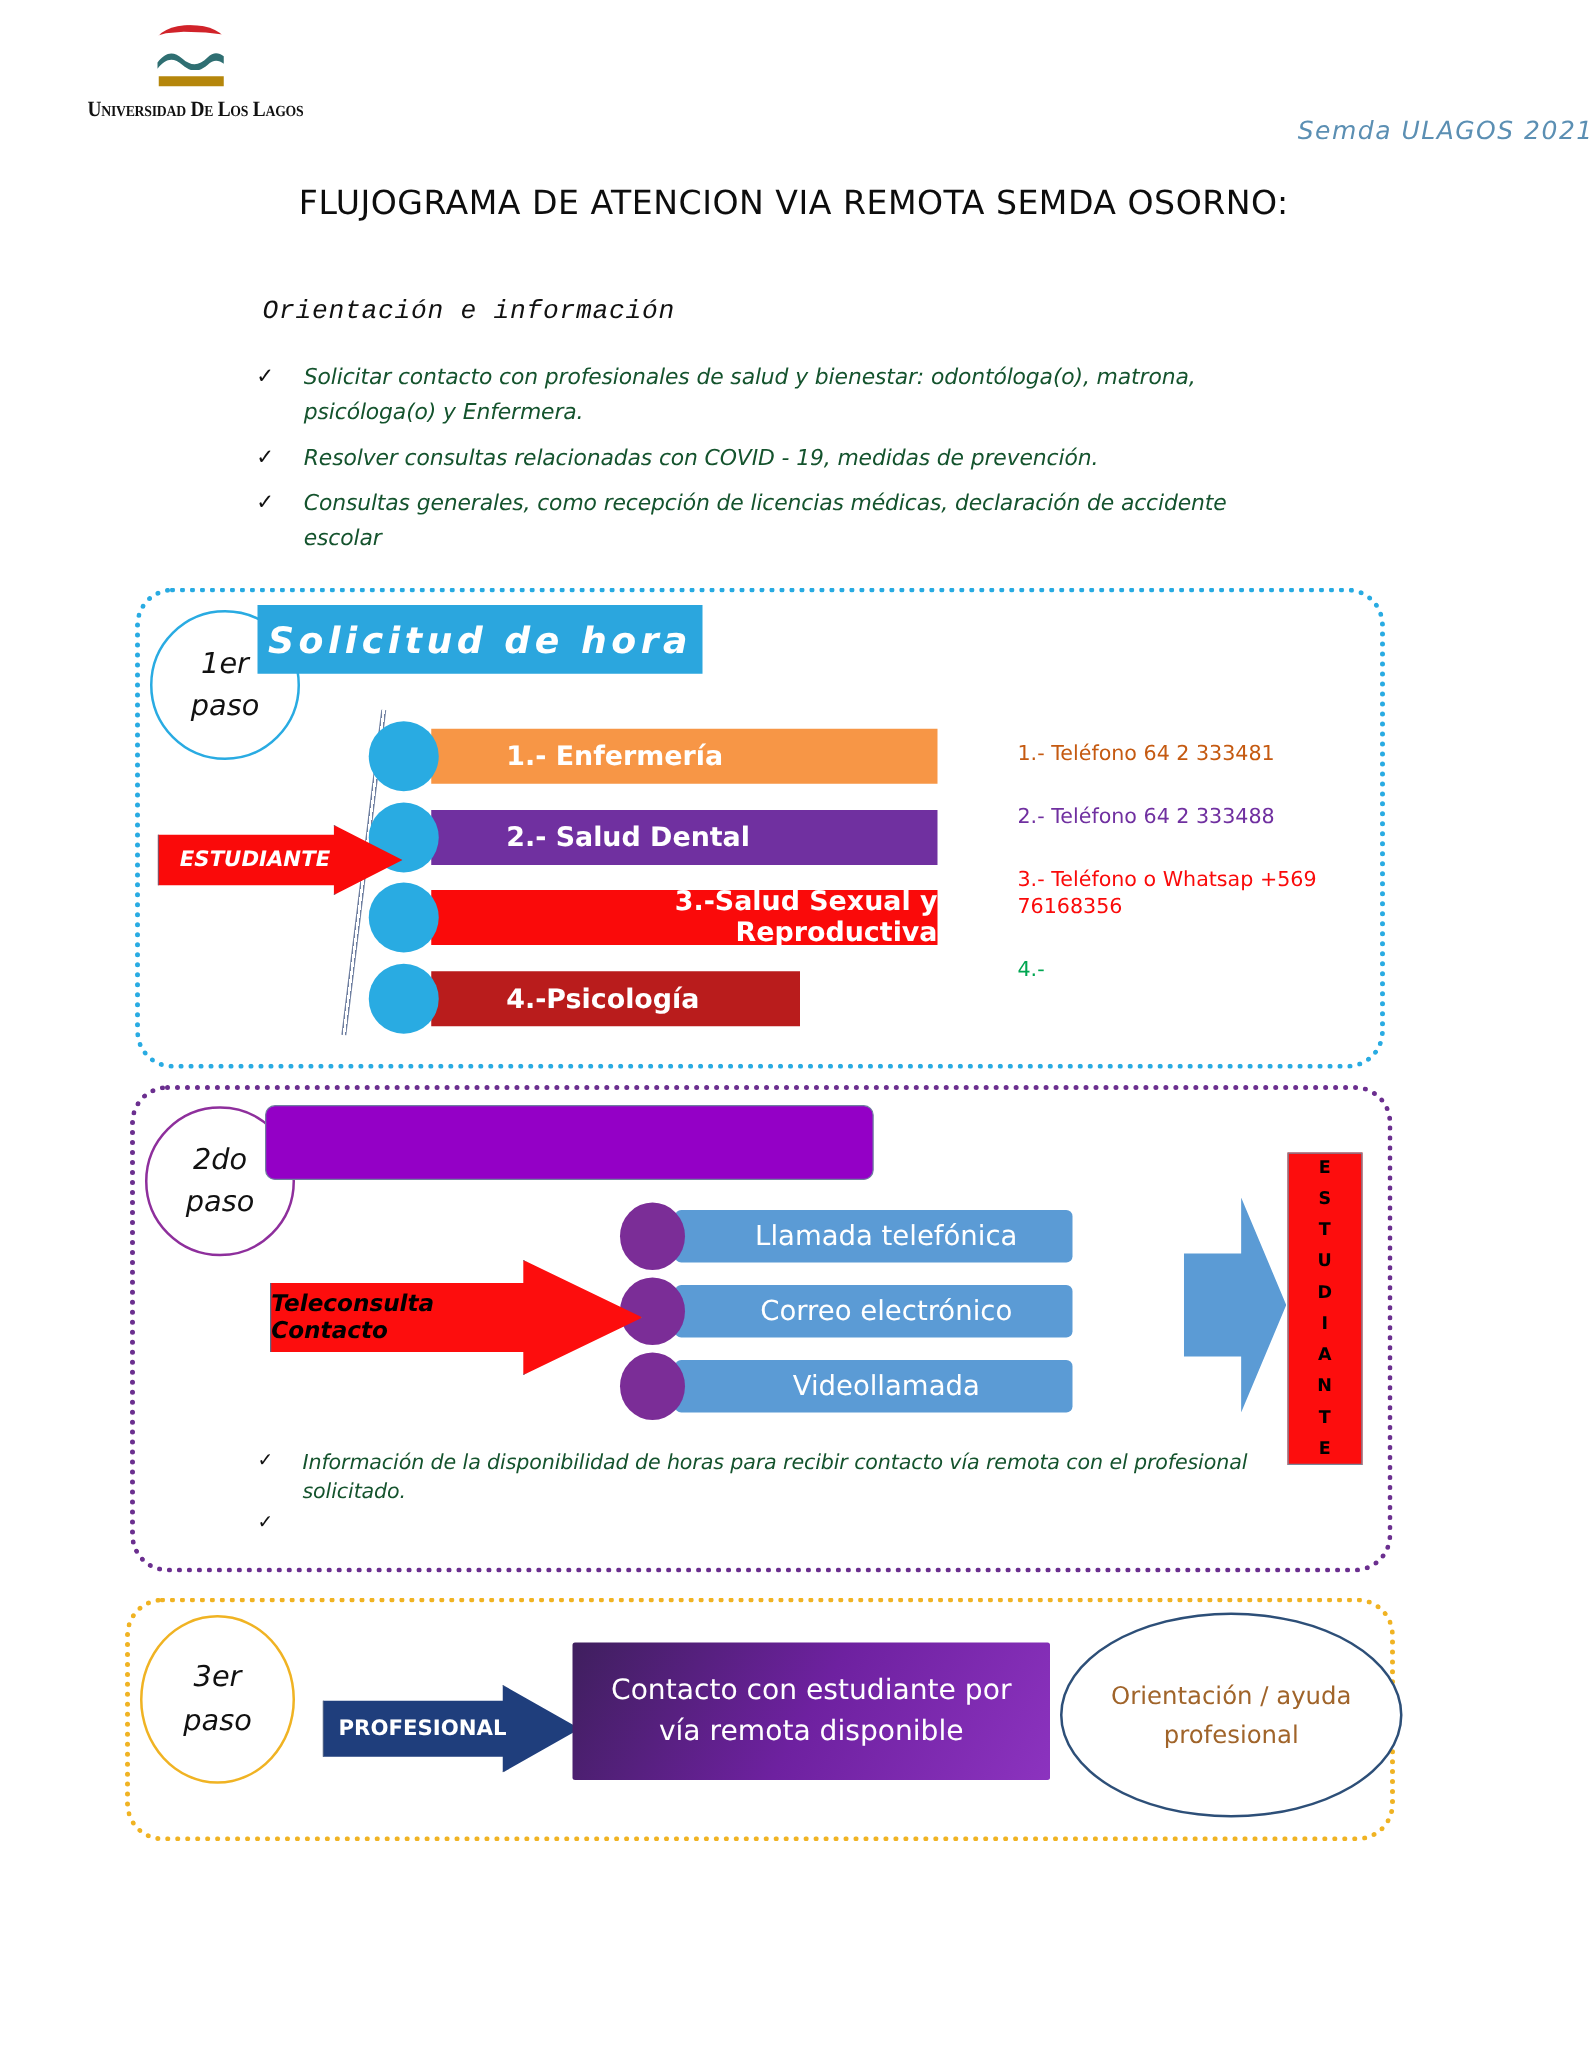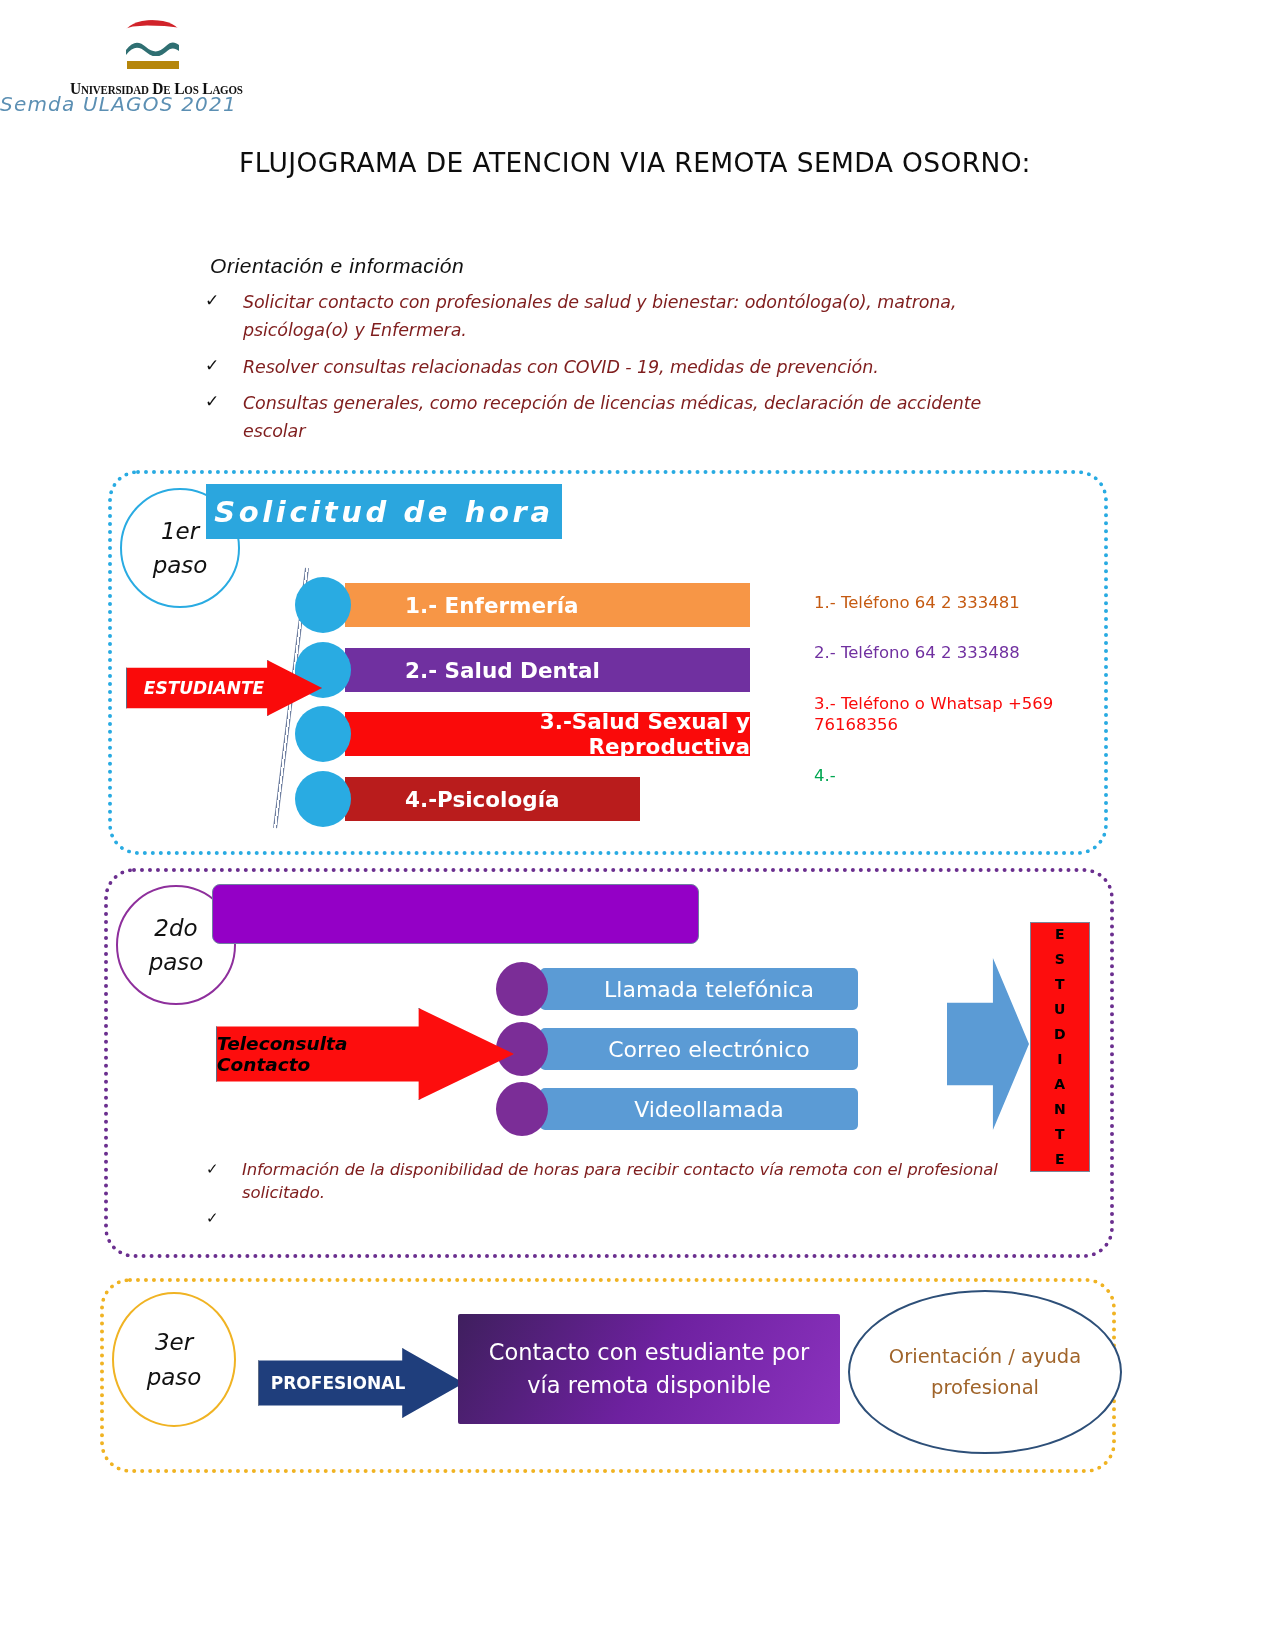--- a/index.html
+++ b/index.html
@@ -63,21 +63,21 @@
     white-space: nowrap;
     font-variant: small-caps;
     transform: scaleY(1.12);
     transform-origin: left top;
   }
 
   .semda-line {
     position: absolute;
     left: 0; right: 0;
     top: 92px;
-    text-align: left;
+    text-align: right;
     font-family: "DejaVu Sans", sans-serif;
     font-size: 20px;
     font-style: italic;
     letter-spacing: 1.2px;
     color: #5b8fb3;
   }
 
   .doc-title {
     position: absolute;
     left: 215px;
@@ -88,26 +88,25 @@
     font-size: 26.5px;
     letter-spacing: 0.4px;
     line-height: 1.55;
     color: #0d0d0d;
   }
 
   .subtitle {
     position: absolute;
     left: 210px;
     top: 238px;
-    font-family: Liberation Sans, sans-serif;
+    font-family: Liberation Mono, monospace;
     font-style: italic;
     font-size: 21px;
     letter-spacing: 0.6px;
     color: #111;
-    margin-top: 16px;
   }
 
   
   .bullets {
     position: absolute;
     left: 205px;
     top: 288px;
     width: 815px;
   }
   .bullet {
@@ -121,21 +120,21 @@
     font-size: 17px;
     line-height: 1.55;
     color: #111;
     text-align: left;
   }
   .bullet .btxt {
     font-family: "DejaVu Sans", sans-serif;
     font-style: italic;
     font-size: 17.5px;
     line-height: 1.62;
-    color: #7f1d1d;
+    color: #14532d;
     letter-spacing: -0.1px;
   }
 
   
   .panel {
     position: absolute;
     box-sizing: border-box;
     border-radius: 30px;
   }
   .panel-1 {

